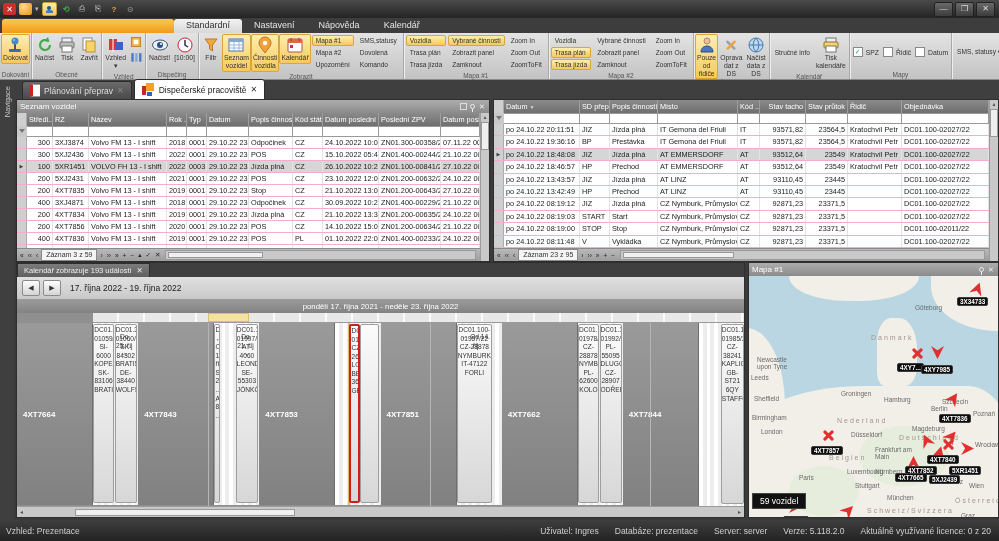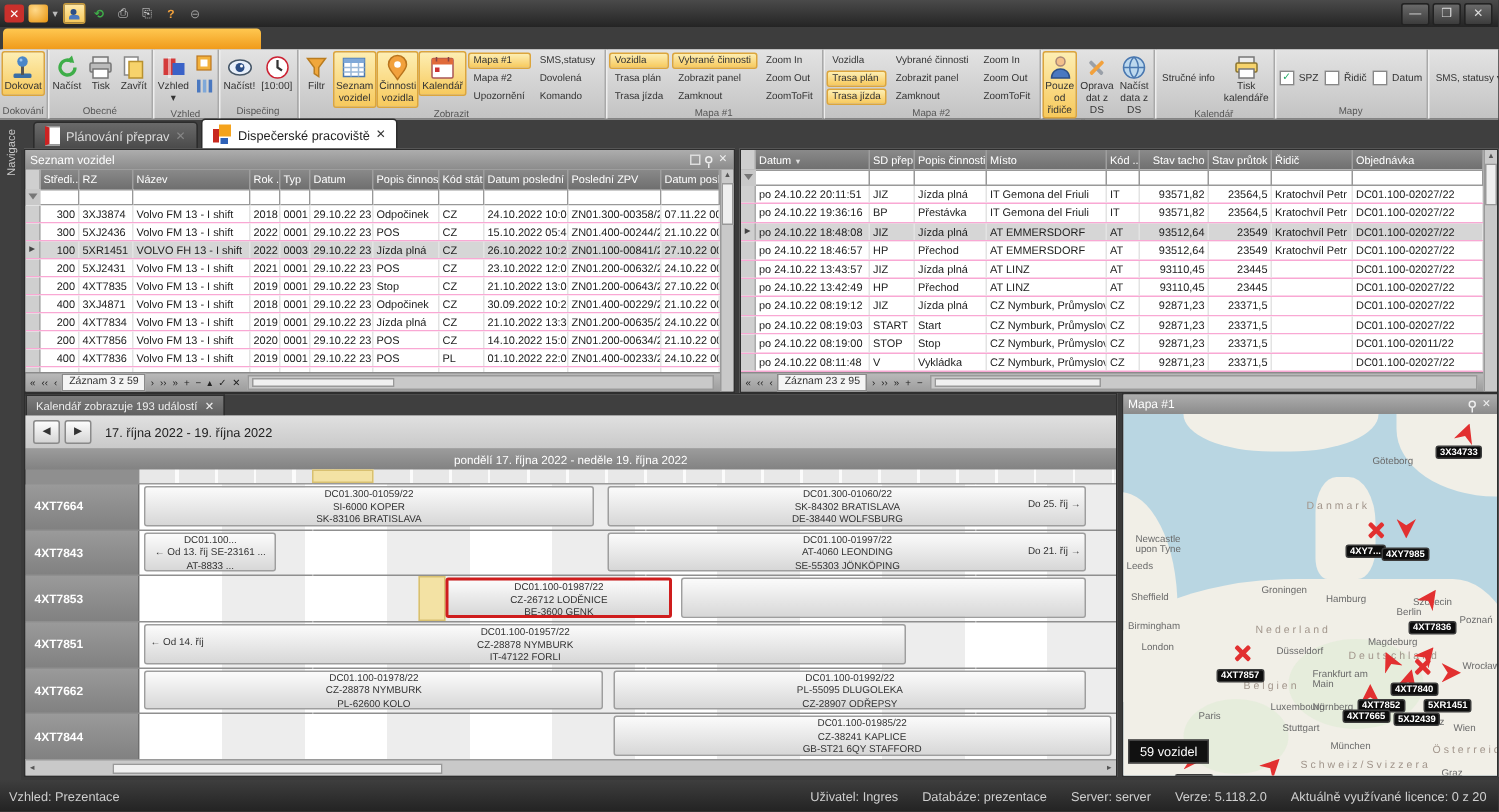--- a/index.html
+++ b/index.html
@@ -120,21 +120,21 @@
   .cnavbtn{width:16px;height:14px;background:linear-gradient(#fdfdfd,#d5d5d5);border:1px solid #8a8a8a;
     border-radius:2px;font-size:7px;text-align:center;line-height:14px;color:#333;}
   .cnav .range{font-size:8.5px;color:#222;margin-left:6px;}
   .cband{height:13px;background:linear-gradient(#9a9a9a,#828282);color:#fff;font-size:7.8px;
     text-align:center;line-height:13px;flex:none;}
   .cdays{height:12px;background:linear-gradient(#9a9a9a,#7e7e7e);position:relative;flex:none;margin-left:76px;}
   .cdays span{position:absolute;transform:translateX(-50%);color:#fff;font-size:7.3px;line-height:12px;}
   .csub{height:9px;background:repeating-linear-gradient(90deg,#e8e8e8 0 24px,#fbfbfb 24px 26px);
     position:relative;flex:none;margin-left:76px;border-bottom:1px solid #9a9a9a;}
   .ynow{position:absolute;top:0;bottom:0;background:#f3e2a4;border:1px solid #d8c070;box-sizing:border-box;}
-  .crows{flex:1;display:flex;flex-direction:column;position:relative;}
+  .crows{flex:1;display:flex;flex-direction:row;position:relative;}
   .crow{flex:1;display:flex;border-bottom:1px solid #8f8f8f;}
   .crh{width:76px;flex:none;background:linear-gradient(#9a9a9a,#818181);color:#fff;font-weight:bold;
     font-size:8px;display:flex;align-items:center;padding-left:6px;box-sizing:border-box;border-right:1px solid #6e6e6e;}
   .cre{flex:1;position:relative;background:repeating-linear-gradient(90deg,#ffffff 0 8.45%,#ededed 8.45% 16.9%);}
   .dayline{position:absolute;top:0;bottom:0;width:1px;background:#b5b5b5;pointer-events:none;}
   .cev{position:absolute;top:1px;bottom:2px;background:linear-gradient(#fbfbfb,#d7d7d7);
     border:1px solid #9e9e9e;border-radius:2px;font-size:6.6px;color:#333;text-align:center;
     overflow:hidden;line-height:1.3;padding-top:1px;box-sizing:border-box;}
   .cev.sel{border:2px solid #cf1d1d;}
   .cev .pfx{position:absolute;left:3px;top:8px;font-size:6.6px;}
@@ -196,20 +196,27 @@
   </div>
   <div class="winbtns">
     <span>—</span>
     <span>❒</span>
     <span>✕</span>
   </div>
 </div>
 
 <div id="tabrow">
   <div id="appbtn"></div>
+  <div style="display:flex">
+
+  <div class="rtab active">Standardní</div>
+      <div class="rtab">Nastavení</div>
+      <div class="rtab">Nápověda</div>
+      <div class="rtab">Kalendář</div>
+    </div>
 </div>
 
 <div id="ribbon">
 
   <div class="rgroup">
     <div class="gbody">
       <div class="rbtn hl">
         <span class="ricon">
             <svg viewBox="0 0 18 18">
               <rect x="3" y="13" width="12" height="3" rx="1" fill="#3a6ea5"></rect>
@@ -891,21 +898,21 @@
     <div class="ctab">
       <span>Kalendář zobrazuje 193 událostí</span>
       <span>✕</span>
     </div>
   </div>
   <div class="cnav">
     <span class="cnavbtn">◀</span>
     <span class="cnavbtn">▶</span>
     <span class="range">17. října 2022 - 19. října 2022</span>
   </div>
-  <div class="cband">pondělí 17. října 2022 - neděle 19. října 2022</div>
+  <div class="cband">pondělí 17. října 2021 - neděle 23. října 2022</div>
   <div class="csub">
     <div class="ynow" style="left:17.7%;width:6.3%"></div>
   </div>
   <div class="crows">
     <div style="position:absolute;left:76px;right:0;top:0;bottom:0;pointer-events:none;">
       <div class="dayline" style="left:17.7%"></div>
       <div class="dayline" style="left:51.7%"></div>
       <div class="dayline" style="left:85.6%"></div>
     </div>
 

